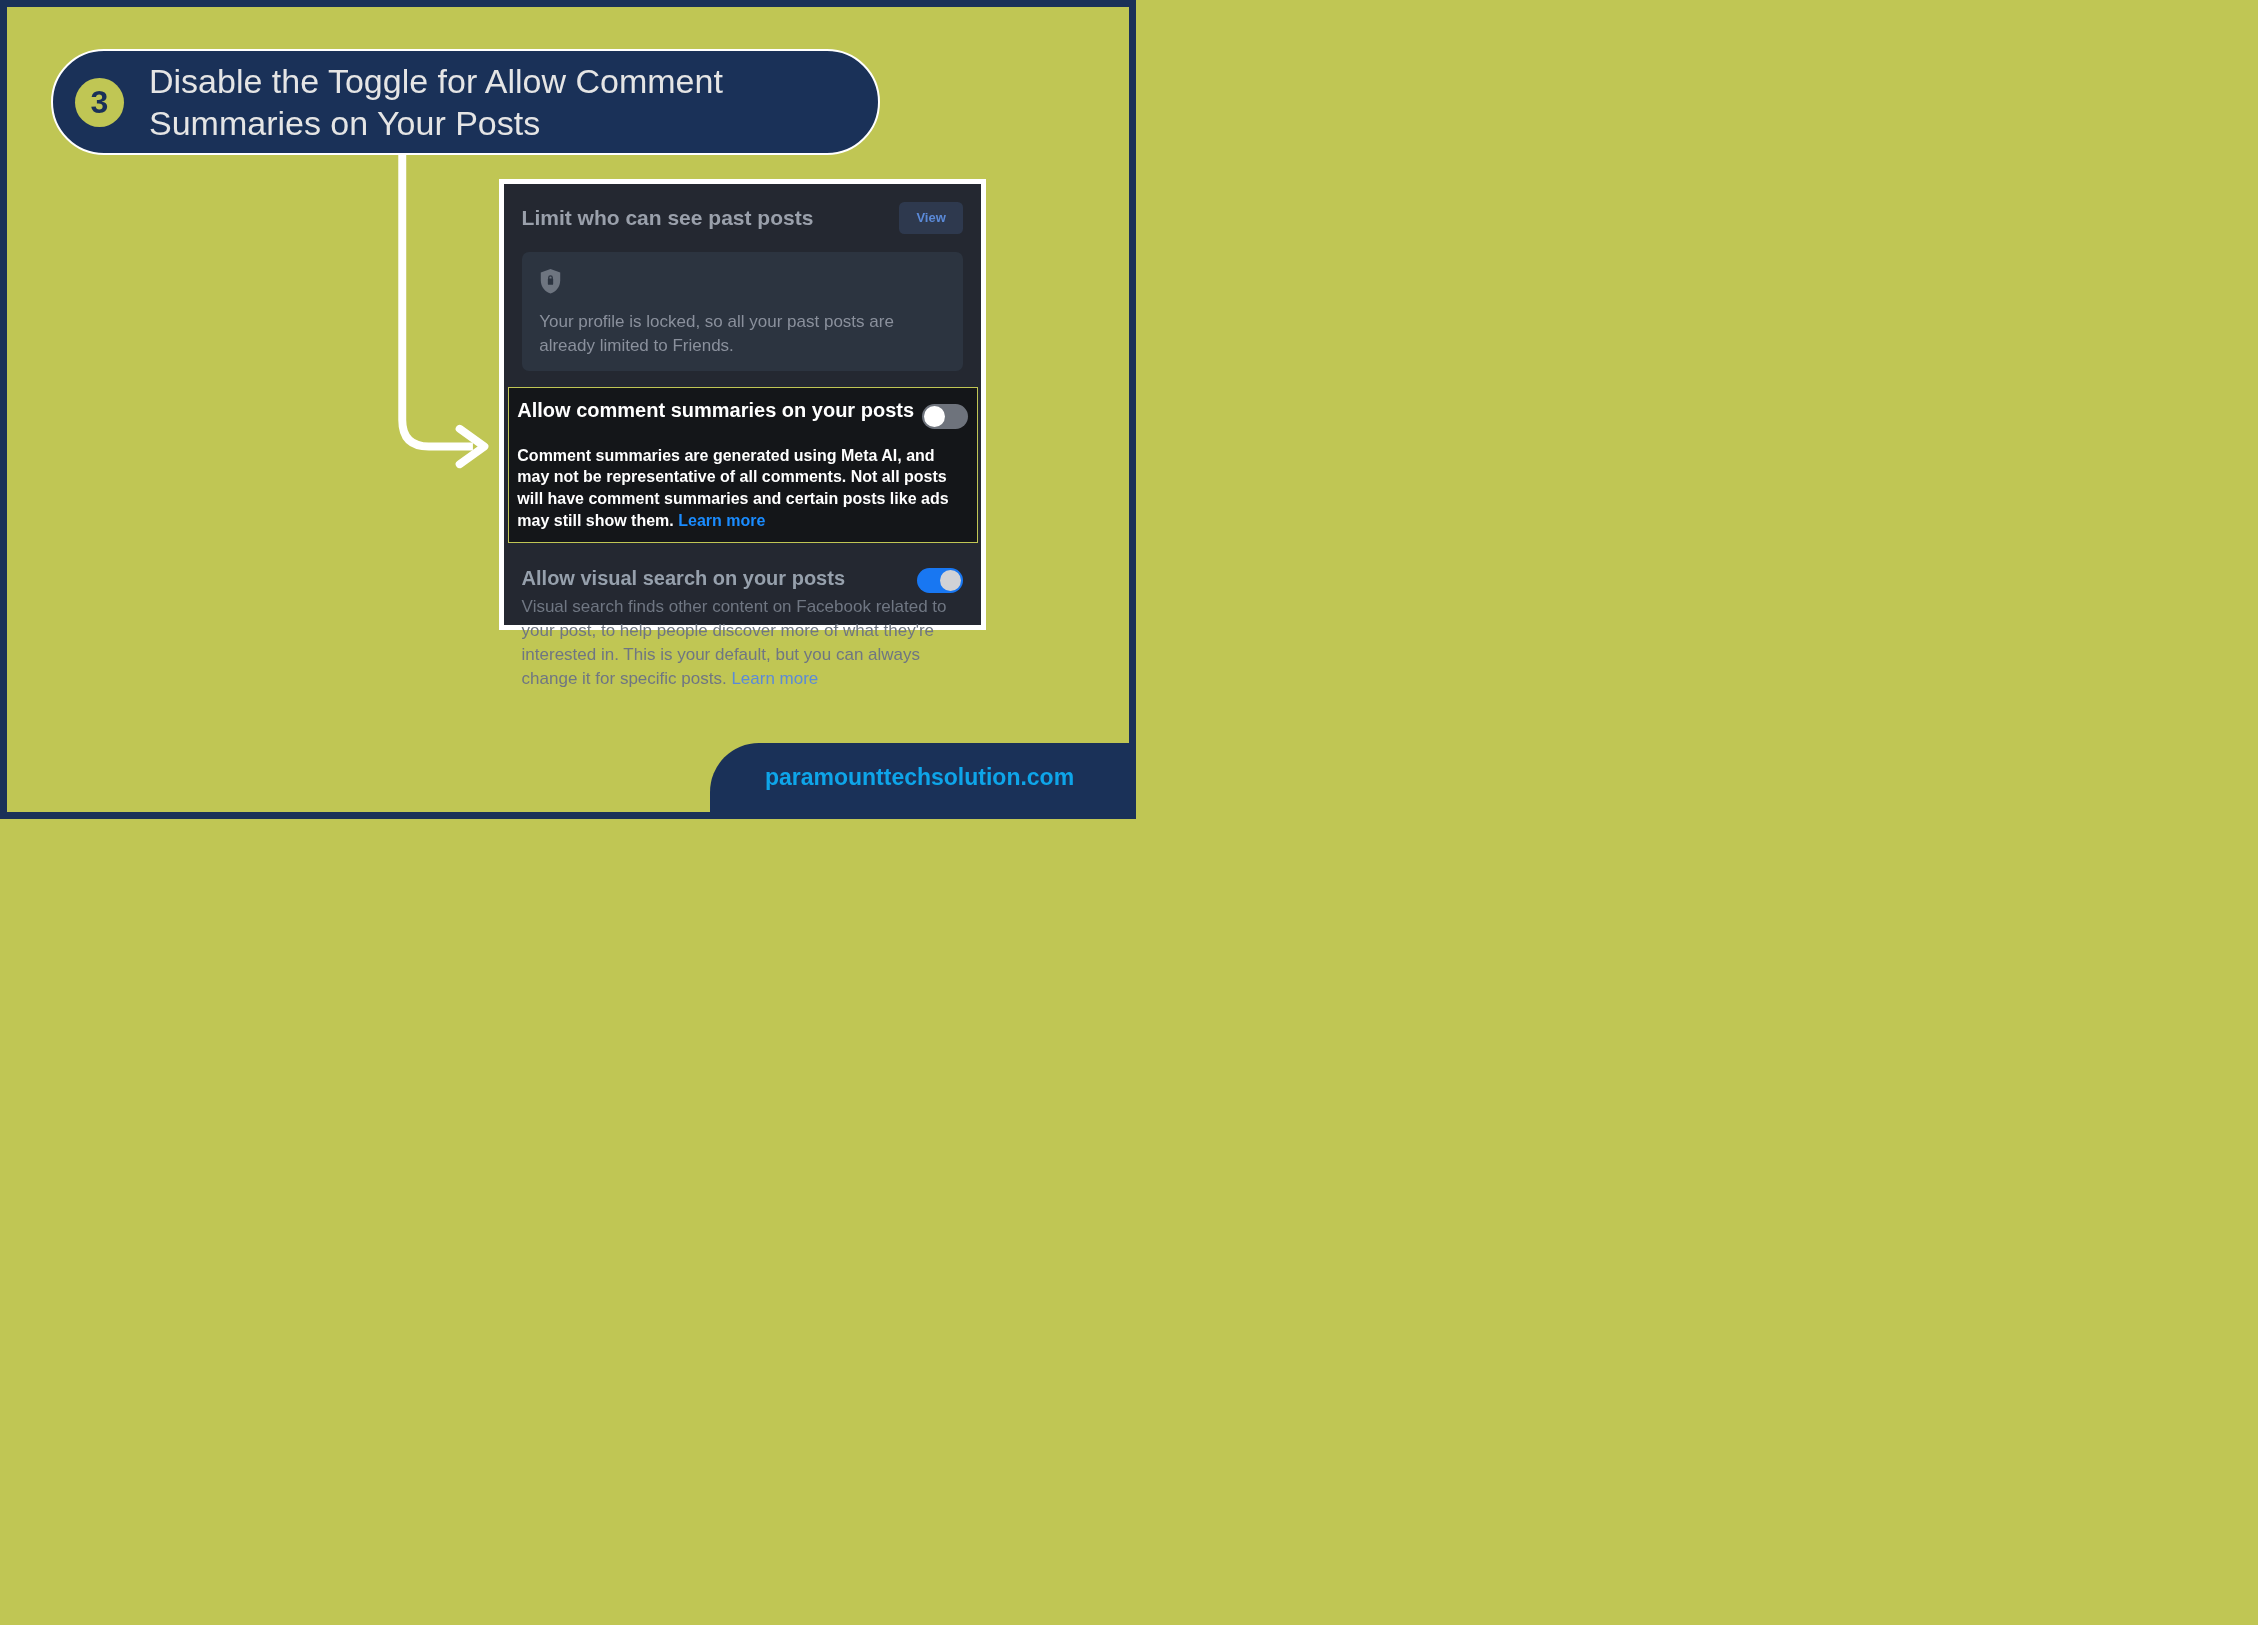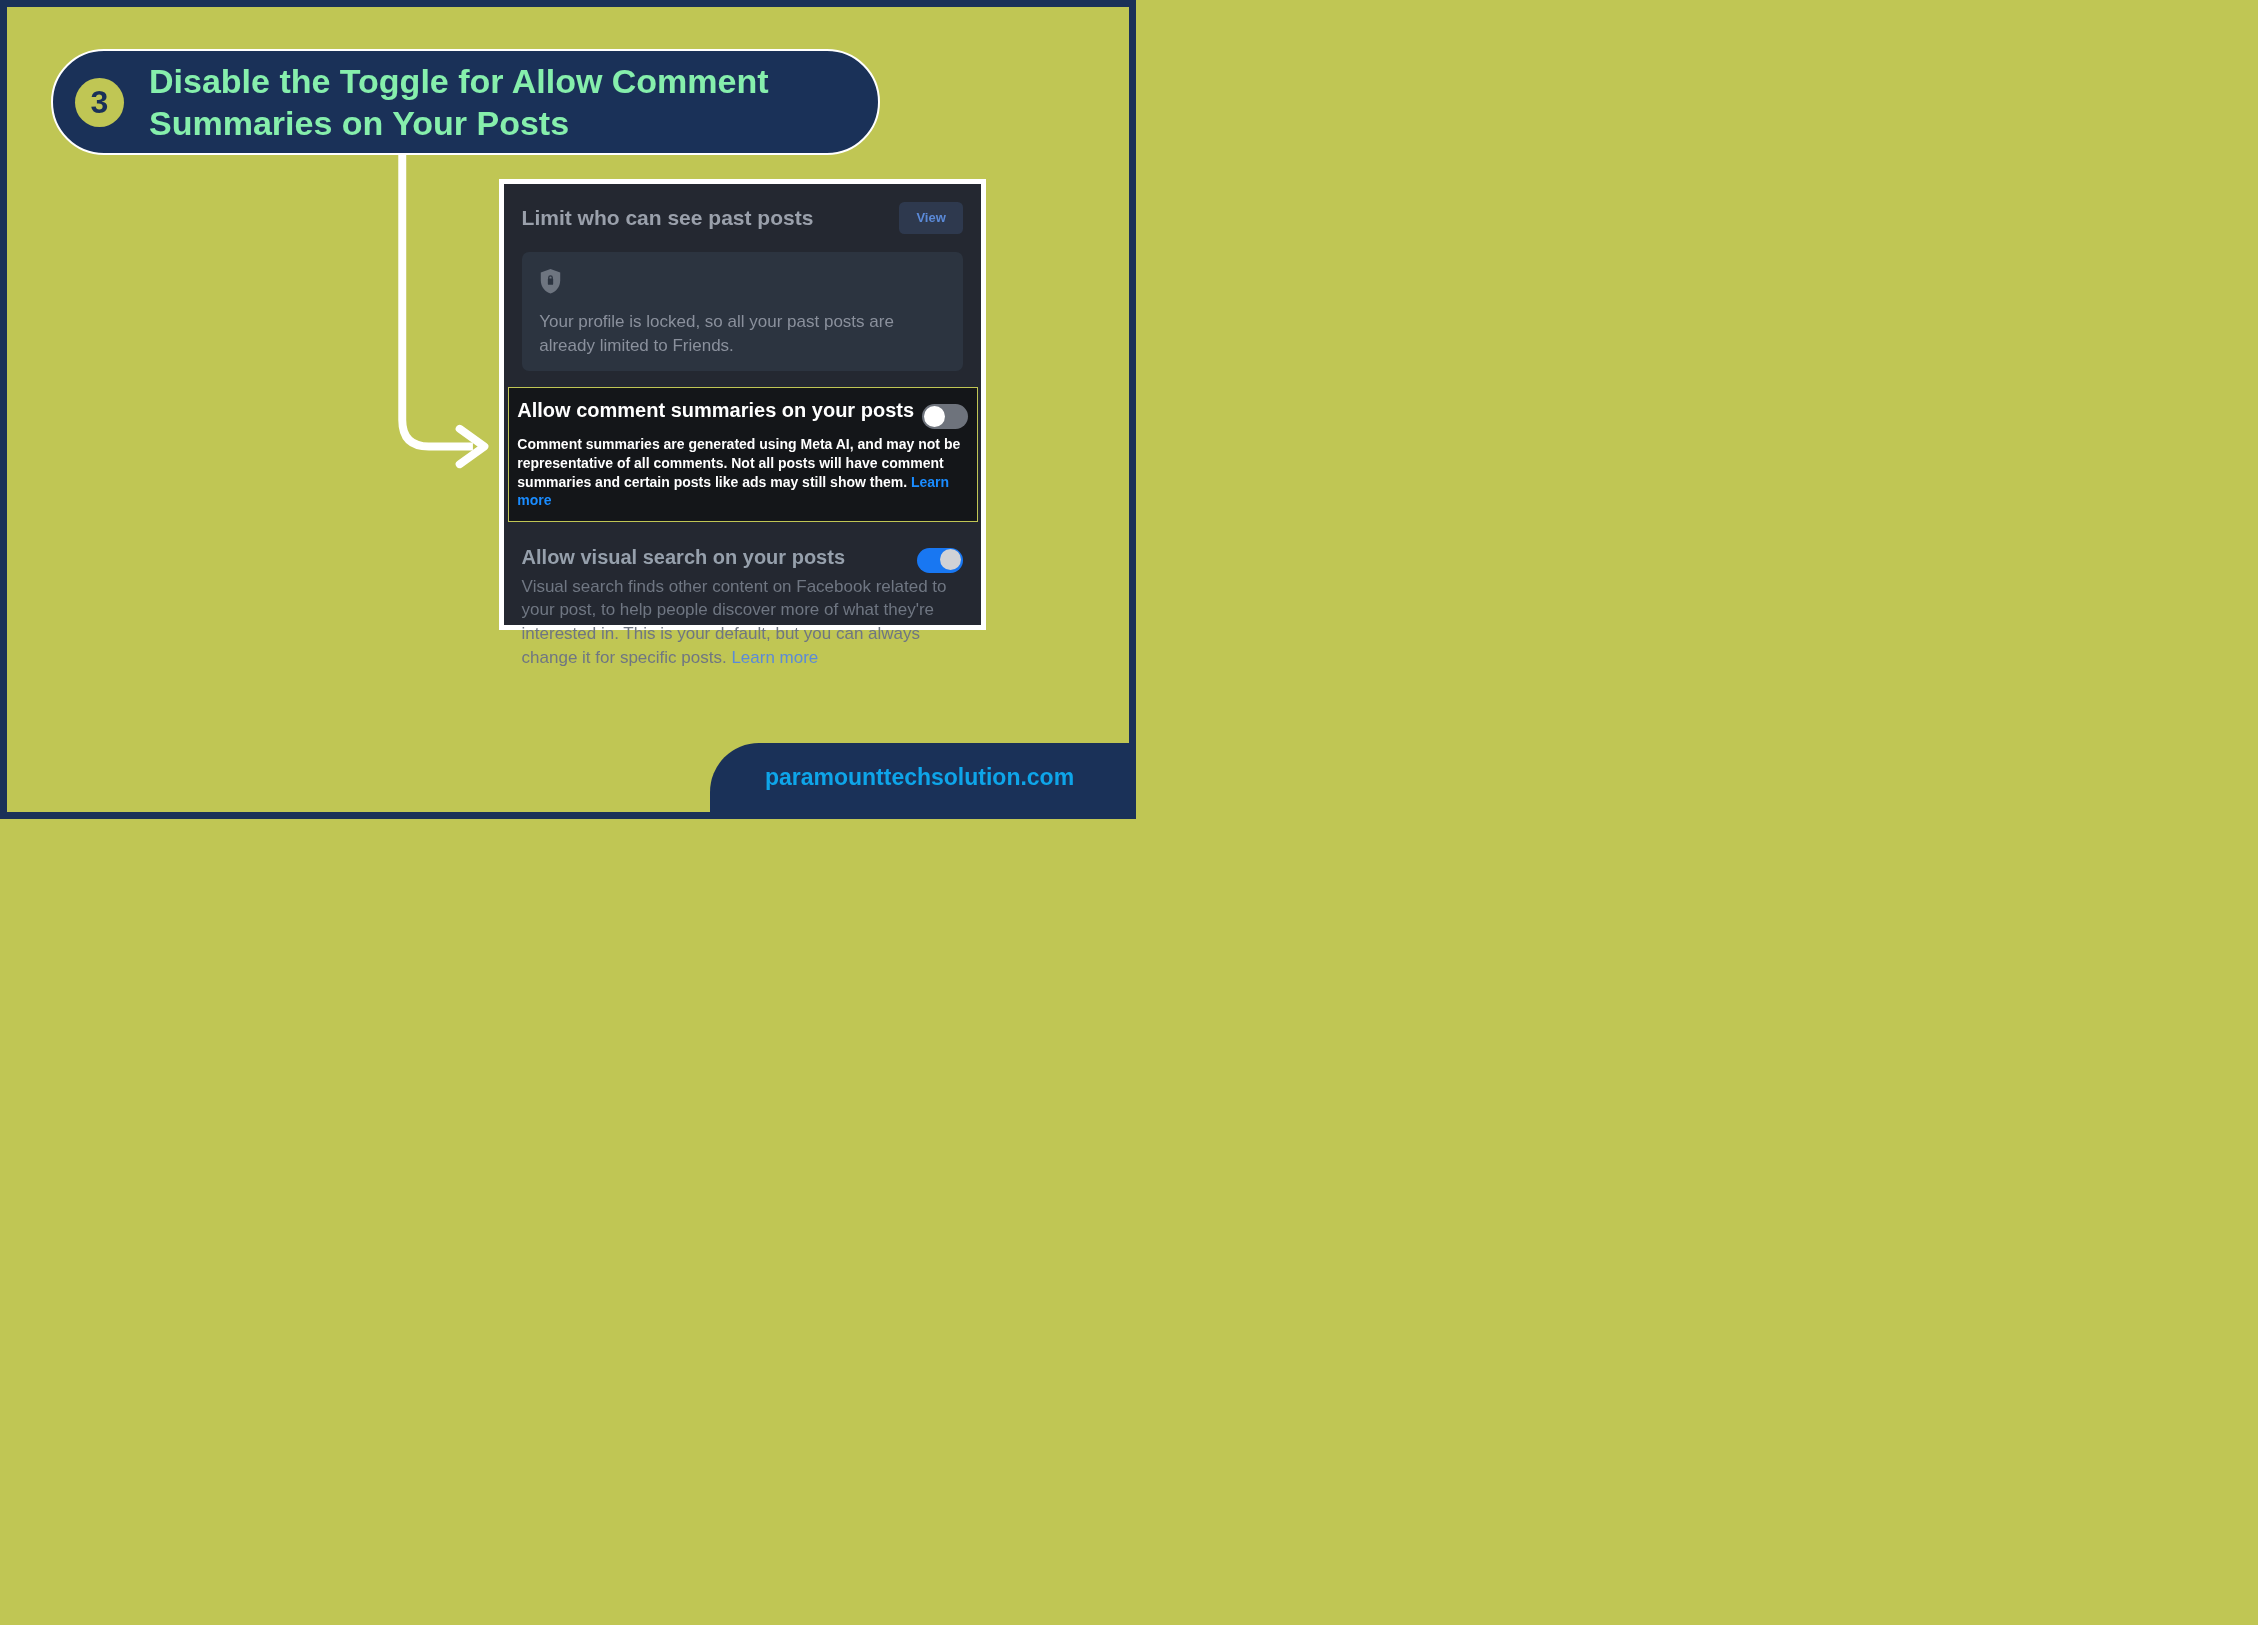--- a/index.html
+++ b/index.html
@@ -45,23 +45,23 @@
       margin-right: 25px;
     }
     
     .step-number {
       color: #1a3158;
       font-size: 32px;
       font-weight: 900;
     }
     
     .header-title {
-      color: #86efac;
+      color: #e5e5e5;
       font-size: 34px;
-      font-weight: 700;
+      font-weight: 400;
       line-height: 1.25;
     }
     
     
     .arrow-connector {
       position: absolute;
       top: 148px;
       left: 382px;
       width: 106px;
       height: 318px;
@@ -183,24 +183,24 @@
       width: 21px;
       height: 21px;
       background: #ffffff;
       border-radius: 50%;
       top: 1.8px;
       transition: left 0.2s;
     }
     
     .desc-text-highlighted {
       color: #ffffff;
-      font-size: 14px;
+      font-size: 16px;
       font-weight: 800;
       line-height: 1.35;
-      margin-top: 6px;
+      margin-top: 16px;
     }
     
     .learn-more-bright {
       color: #1a8cff;
       font-weight: 800;
       cursor: pointer;
     }
     
     
     .visual-search-section {

